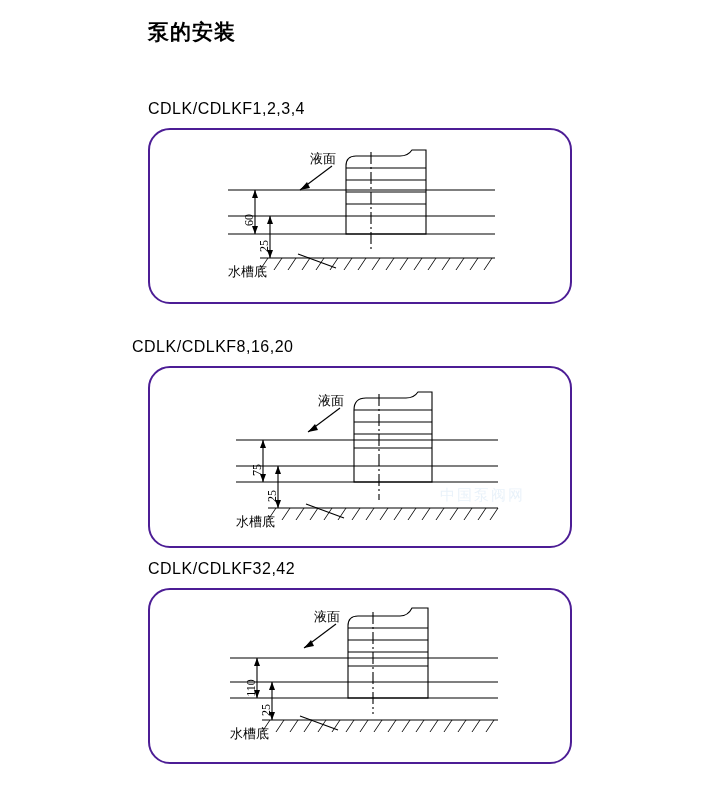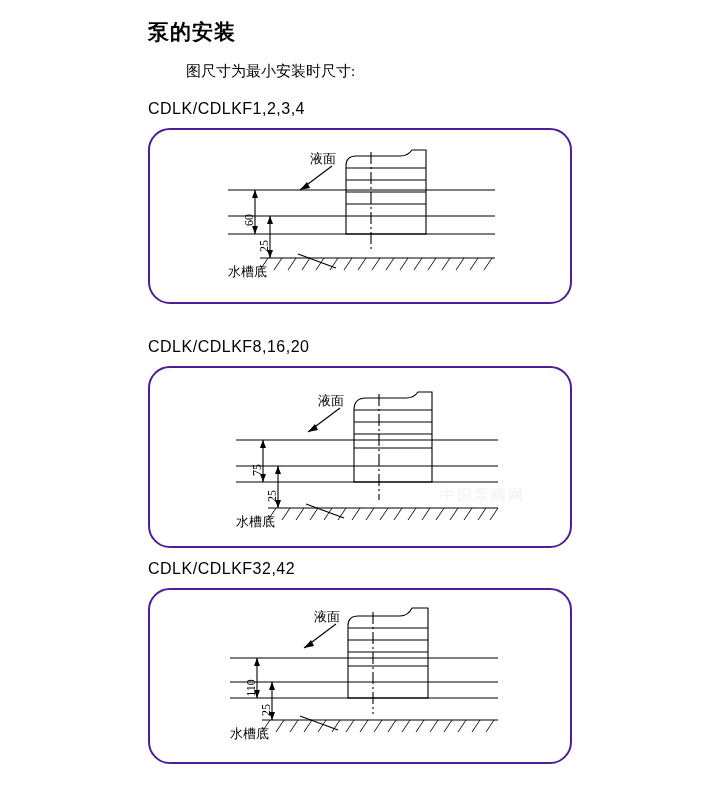--- a/index.html
+++ b/index.html
@@ -69,21 +69,20 @@
   text {
     font-family: "Liberation Serif", serif;
   }
 </style>
 </head>
 <body>
 
 <div class="page">
 
   <div class="title">泵的安装</div>
-  <div class="subtitle">图尺寸为最小安装时尺寸:</div>
 
   <div class="section-label" style="left:148px; top:100px;">CDLK/CDLKF1,2,3,4</div>
   <div class="panel" style="left:148px; top:128px; width:424px; height:176px;">
     <svg width="420" height="172" viewBox="0 0 420 172">
       <g stroke="#000" fill="none" stroke-width="1.1">
 
         <line x1="78" y1="60" x2="345" y2="60"></line>
 
         <line x1="78" y1="86" x2="345" y2="86"></line>
 
@@ -136,21 +135,21 @@
 
         <line x1="148" y1="124" x2="186" y2="138"></line>
       </g>
       <text x="103" y="90" font-size="12" transform="rotate(-90 103 90)" text-anchor="middle">60</text>
       <text x="118" y="116" font-size="12" transform="rotate(-90 118 116)" text-anchor="middle">25</text>
       <text x="160" y="33" font-size="13">液面</text>
       <text x="78" y="146" font-size="13">水槽底</text>
     </svg>
   </div>
 
-  <div class="section-label" style="left:148px; top:338px;text-align:right;">CDLK/CDLKF8,16,20</div>
+  <div class="section-label" style="left:132px; top:338px;text-align:right;">CDLK/CDLKF8,16,20</div>
   <div class="panel" style="left:148px; top:366px; width:424px; height:182px;">
     <svg width="420" height="178" viewBox="0 0 420 178">
       <g stroke="#000" fill="none" stroke-width="1.1">
         <line x1="86" y1="72" x2="348" y2="72"></line>
         <line x1="86" y1="98" x2="348" y2="98"></line>
         <line x1="86" y1="114" x2="348" y2="114"></line>
         <line x1="118" y1="140" x2="348" y2="140"></line>
         <g stroke-width="0.9">
           <line x1="126" y1="140" x2="118" y2="152"></line>
           <line x1="140" y1="140" x2="132" y2="152"></line>

